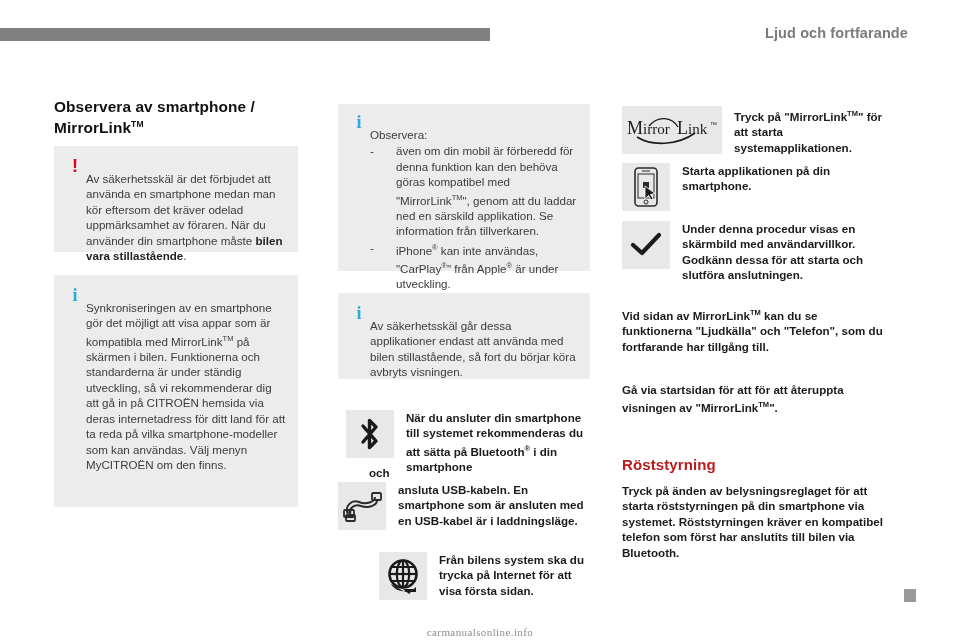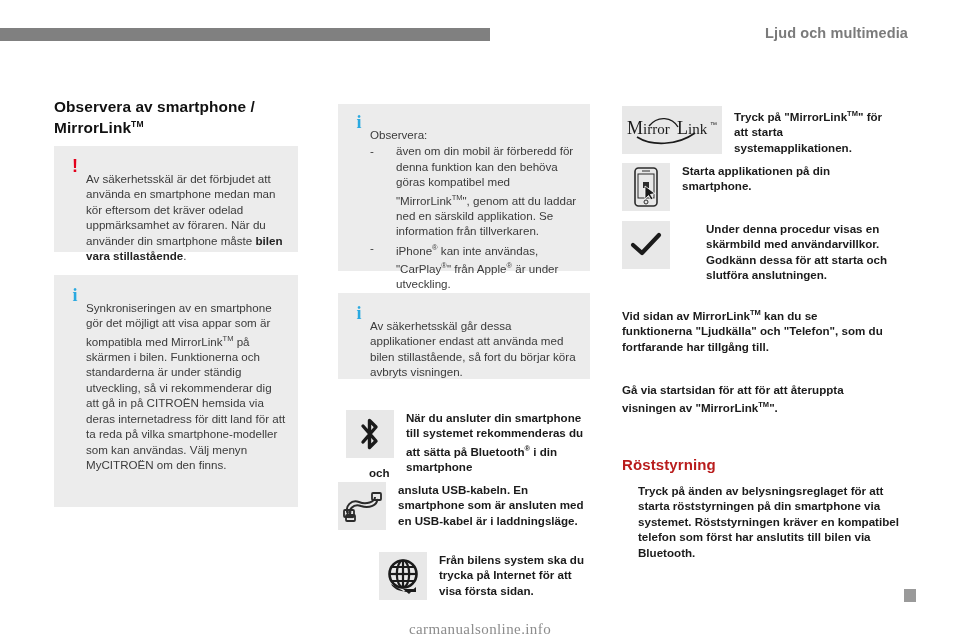--- a/index.html
+++ b/index.html
@@ -98,34 +98,34 @@
   .pagemark {
     position: absolute; right: 44px; bottom: 38px;
     width: 12px; height: 13px; background: #9a9a9a;
   }
   .pagenum {
     position: absolute; right: 28px; bottom: 16px;
     font-size: 11px; color: #8e8e8e; font-weight: bold;
   }
   .watermark {
     position: absolute; left: 0; right: 0; bottom: 2px;
-    text-align: center; font-size: 15px; color: #8c8c8c;
+    text-align: center; font-size: 11px; color: #8c8c8c;
     font-family: "Liberation Serif", serif; letter-spacing: .4px;
   }
 
   svg { display: block; }
 </style>
 </head>
 <body>
 
 <div class="page">
 
   <div class="topbar">
     <div class="topbar-rule"></div>
-    <div class="topbar-title">Ljud och multimedia</div>
+    <div class="topbar-title">Ljud och fortfarande</div>
   </div>
 
   <div class="col col-1">
 
     <div class="h1" style="position:absolute; top:98px; left:0; width:250px;">
       <span>Observera av smartphone /</span><br>
       <span>MirrorLink</span><span class="tm">TM</span>
     </div>
 
     <div class="note" style="position:absolute; top:146px; left:0; width:244px; height:106px;">
@@ -242,41 +242,41 @@
           <circle cx="15" cy="36" r="2" fill="none" stroke="#2b2b2b" stroke-width="1"></circle>
           <rect x="12" y="16" width="6" height="6" fill="#2b2b2b"></rect>
           <path d="M14 20 L14 33 L17.5 29.5 L20 34 L22 32.5 L19.5 28.5 L24 27.5 Z" fill="#1b1b1b" stroke="#fff" stroke-width="0.8"></path>
         </svg>
       </div>
       <div class="rowtext">
         <span>Starta applikationen på din smartphone.</span>
       </div>
     </div>
 
-    <div class="icon-row" style="position:absolute; top:221px; left:0; width:268px;gap:24px;">
+    <div class="icon-row" style="position:absolute; top:221px; left:0; width:268px;">
       <div class="icon-box">
         <svg width="32" height="26" viewBox="0 0 32 26">
           <path d="M3 13 L12 21 L29 3" fill="none" stroke="#1b1b1b" stroke-width="4.2" stroke-linecap="round" stroke-linejoin="round"></path>
         </svg>
       </div>
       <div class="rowtext">
         <span>Under denna procedur visas en skärmbild med användarvillkor. Godkänn dessa för att starta och slutföra anslutningen.</span>
       </div>
     </div>
 
     <div class="para" style="position:absolute; top:305px; left:0; width:268px;">
       <span>Vid sidan av MirrorLink</span><span class="tm">TM</span><span> kan du se funktionerna "Ljudkälla" och "Telefon", som du fortfarande har tillgång till.</span>
     </div>
 
     <div class="para" style="position:absolute; top:382px; left:0; width:268px;">
       <span>Gå via startsidan för att för att återuppta visningen av "MirrorLink</span><span class="tm">TM</span><span>".</span>
     </div>
 
     <div class="h2" style="position:absolute; top:456px; left:0; width:268px;">Röststyrning</div>
 
-    <div class="para" style="position:absolute; top:483px; left:16px; width:268px;">Tryck på änden av belysningsreglaget för att starta röststyrningen på din smartphone via systemet. Röststyrningen kräver en kompatibel telefon som först har anslutits till bilen via Bluetooth.</div>
+    <div class="para" style="position:absolute; top:483px; left:0; width:268px;">Tryck på änden av belysningsreglaget för att starta röststyrningen på din smartphone via systemet. Röststyrningen kräver en kompatibel telefon som först har anslutits till bilen via Bluetooth.</div>
   </div>
 
   <div class="pagemark"></div>
   <div class="pagenum"></div>
   <div class="watermark">carmanualsonline.info</div>
 
 </div>
 
 </body></html>

